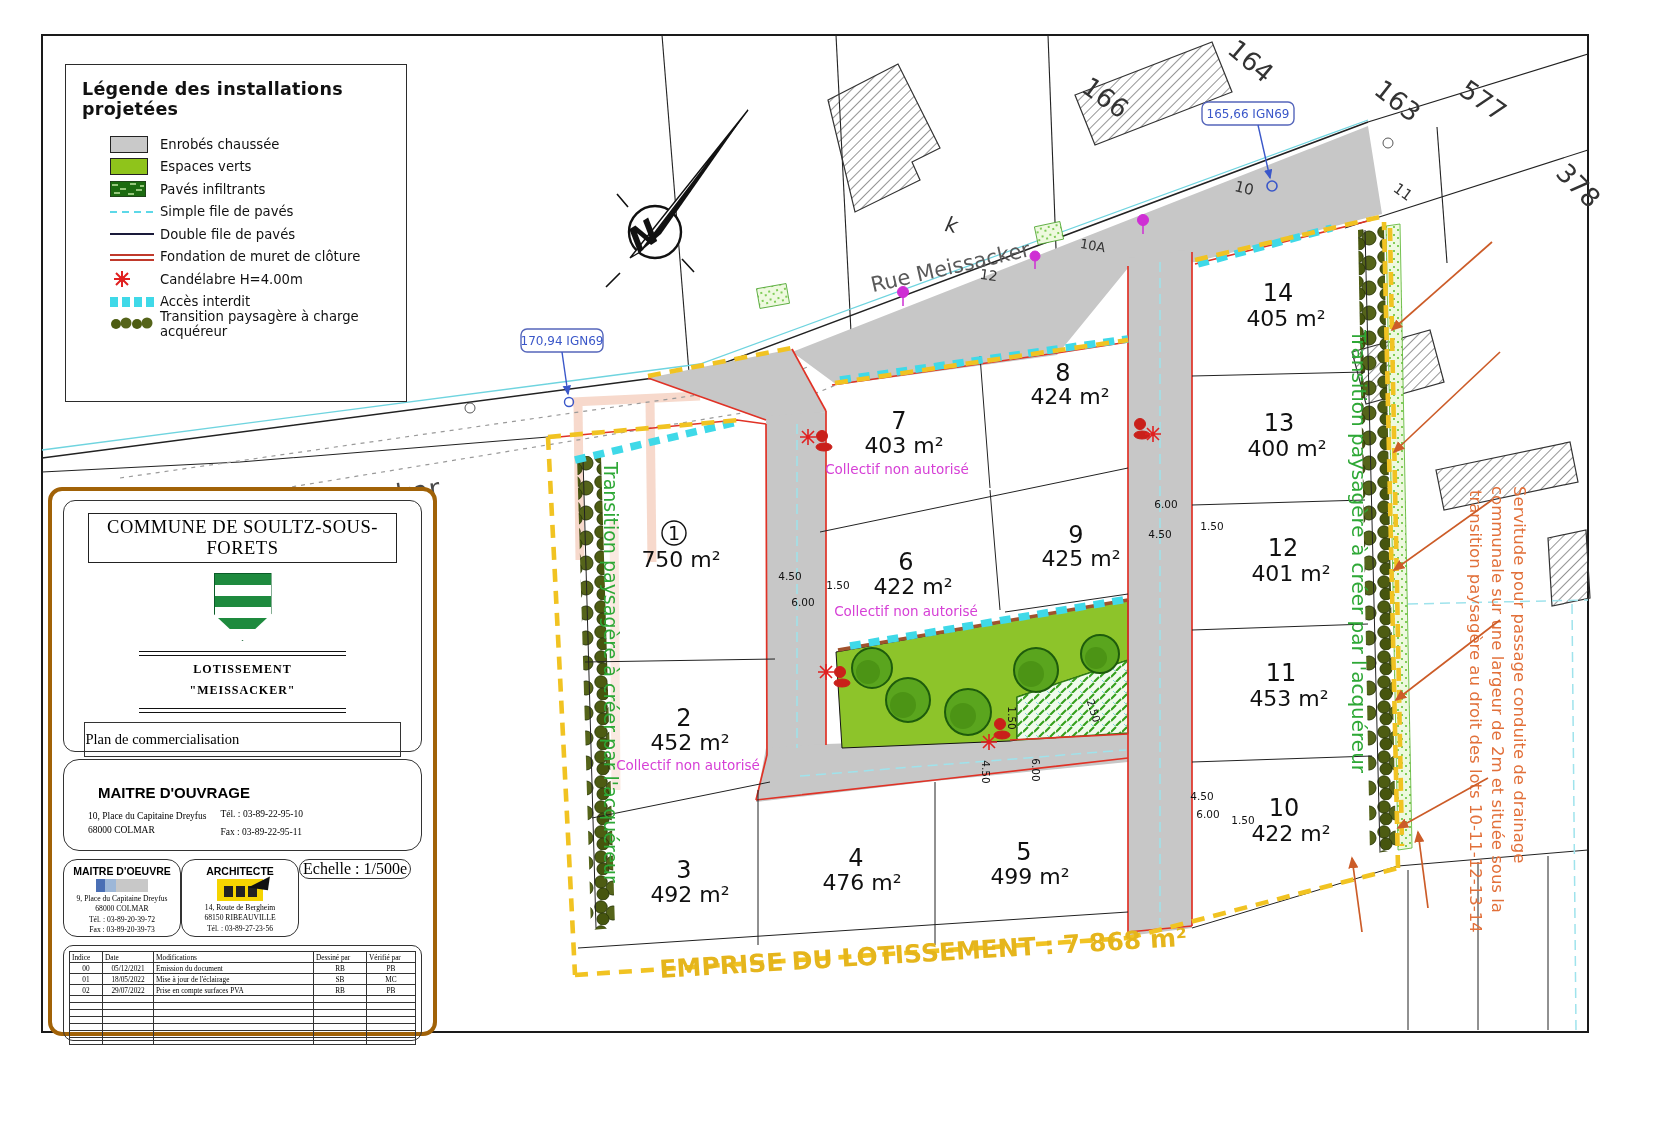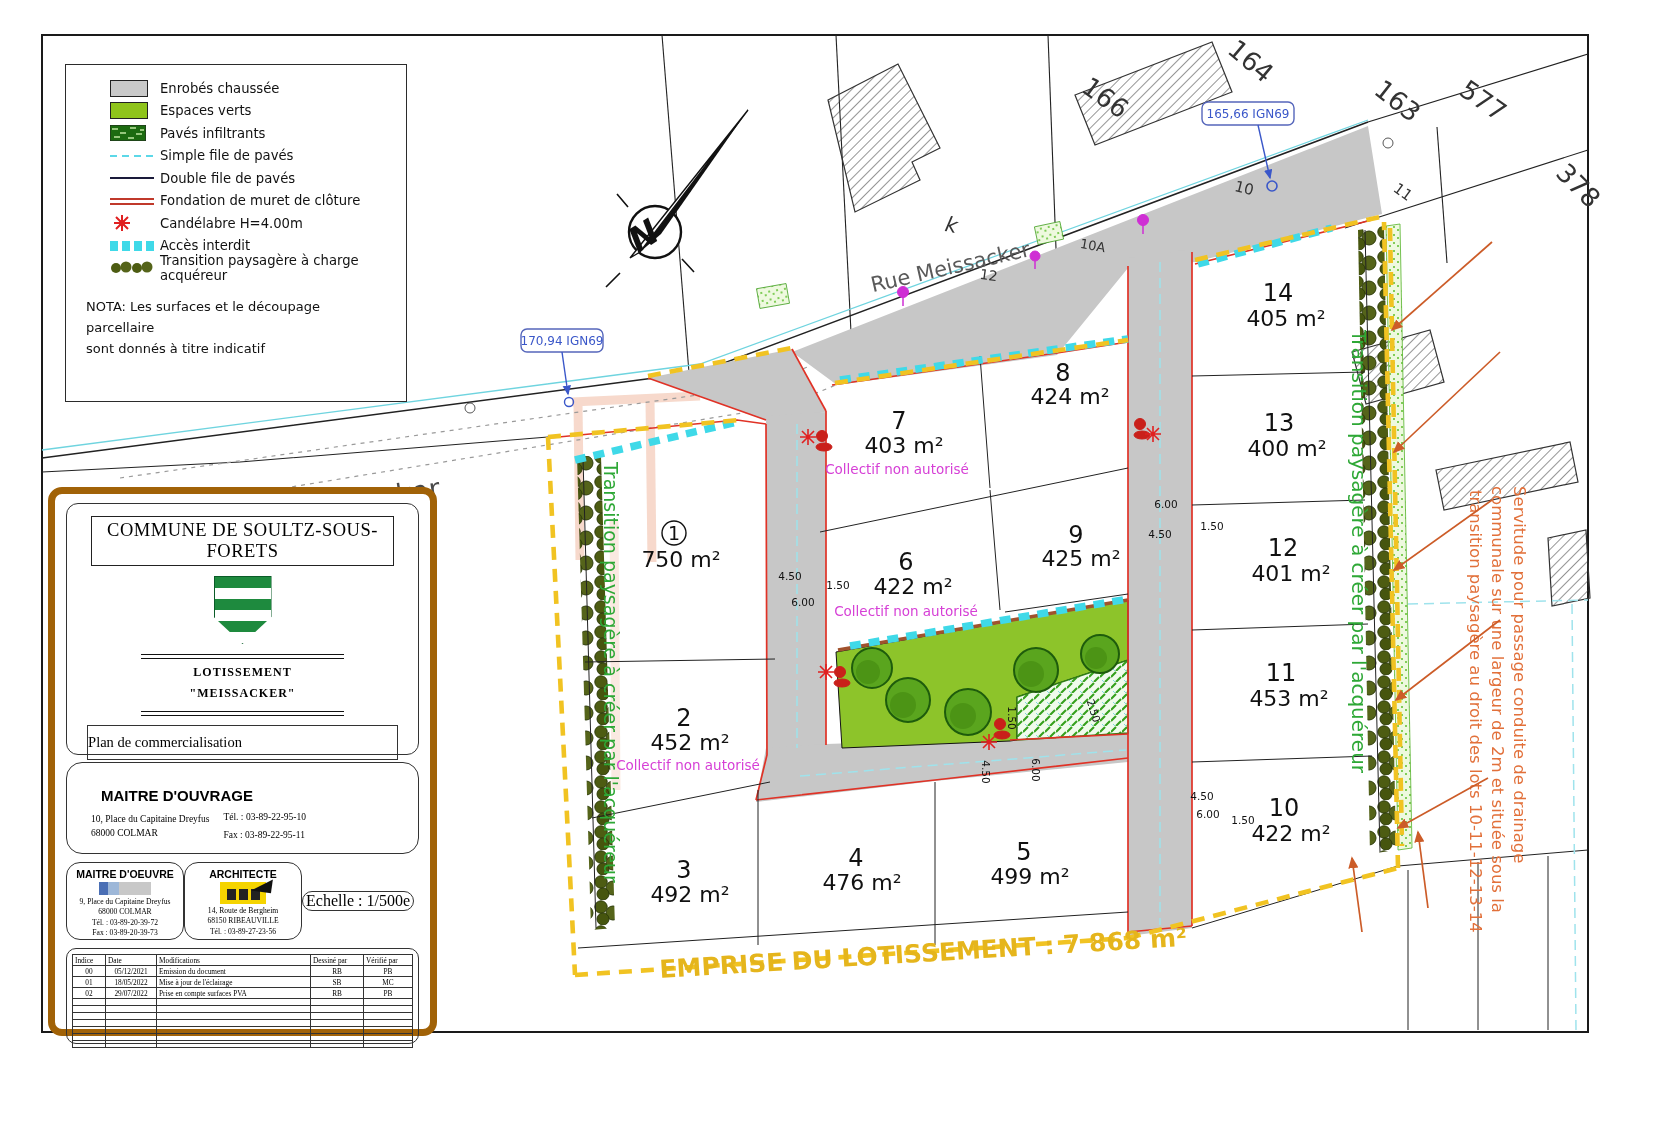--- a/index.html
+++ b/index.html
@@ -11,21 +11,21 @@
   #legend{left:65px;top:64px;width:342px;height:338px;border:1.6px solid #2b2b2b;padding:12px 14px;z-index:5;}
   #legend h1{font-size:17.5px;font-weight:bold;color:#111;margin:2px 0 14px 2px;letter-spacing:.3px;}
   .lrow{display:flex;align-items:center;height:22.5px;margin-left:30px;}
   .lkey{width:50px;display:flex;justify-content:flex-start;align-items:center;flex:0 0 50px;}
   .ltxt{font-size:13.2px;color:#111;}
   .sw{width:36px;height:15px;border:1px solid #222;}
   .sw.gray{background:#c9c9c9;}
   .sw.green{background:#8fc41b;}
   .nota{font-size:13px;color:#111;margin:16px 0 0 6px;line-height:1.65;}
   
-  #tblock{left:48px;top:487px;width:389px;height:549px;border:7px solid #a16207;border-radius:14px;
+  #tblock{left:48px;top:487px;width:389px;height:549px;border:4px solid #a16207;border-radius:14px;
           padding:9px 11px;z-index:5;font-family:"Liberation Serif",serif;}
   .tb-box{border:1.4px solid #333;border-radius:12px;position:relative;box-sizing:border-box;}
   #tb1{height:252px;padding-top:10px;}
   .commune{width:86%;margin:2px auto 0;border:1.3px solid #222;text-align:center;
            font-size:18.5px;padding:3px 0;letter-spacing:.5px;}
   .shield{width:56px;height:66px;margin:10px auto 0;border:1px solid #0a5c28;
           background:repeating-linear-gradient(180deg,#1e8a3e 0 11px,#ffffff 11px 22px);
           clip-path:polygon(0 0,100% 0,100% 60%,50% 100%,0 60%);}
   .drule{width:58%;margin:10px auto 4px;border-top:1.6px solid #111;border-bottom:1.6px solid #111;height:3px;}
   .lotname{text-align:center;font-weight:bold;font-size:12px;letter-spacing:1px;margin-top:6px;}
@@ -33,21 +33,21 @@
   #tb2{height:92px;margin-top:7px;border-radius:16px;padding:24px 10px;}
   #tb2 .head{font-family:"Liberation Sans",sans-serif;font-weight:bold;font-size:15px;margin-left:24px;}
   .sovia-row{display:flex;align-items:center;margin-top:4px;}
   .sovia{font-family:"Liberation Sans",sans-serif;font-weight:bold;font-style:italic;
          font-size:27px;color:#5ba829;letter-spacing:2px;line-height:.9;}
   .mountain{width:0;height:0;border-left:26px solid transparent;border-right:26px solid transparent;
             border-bottom:20px solid #3e8f2f;margin-left:6px;}
   .amlo{font-family:"Liberation Sans",sans-serif;color:#6fae3a;font-size:10.5px;letter-spacing:3px;margin-top:2px;}
   .adr{font-size:9.5px;text-align:left;line-height:1.5;margin-left:14px;}
   .telfax{font-size:9.5px;line-height:1.9;margin-left:14px;}
-  #tbrow{display:flex;margin-top:8px;align-items:center;}
+  #tbrow{display:flex;margin-top:8px;}
   .smbox{border:1.4px solid #333;border-radius:14px;height:78px;box-sizing:border-box;text-align:center;padding-top:5px;}
   .smbox .head{font-family:"Liberation Sans",sans-serif;font-weight:bold;font-size:10.5px;}
   .smadr{font-size:7.6px;line-height:1.35;margin-top:2px;}
   .moelogo{width:52px;height:13px;margin:2px auto;background:
      linear-gradient(90deg,#4a6fb5 0 18%,#9db7d8 18% 38%,#c8c8c8 38% 100%);}
   .archlogo{width:46px;height:22px;margin:2px auto;background:#f5d400;position:relative;}
   .archlogo:after{content:"";position:absolute;right:-6px;top:-4px;width:0;height:0;
      border-left:20px solid transparent;border-bottom:14px solid #111;transform:rotate(8deg);}
   .archbars{position:absolute;left:7px;top:7px;width:34px;height:11px;
      background:repeating-linear-gradient(90deg,#222 0 9px,#f5d400 9px 12px);}
@@ -383,20 +383,21 @@
     <path d="M1500,620 L1396,700" marker-end="url(#mo)"></path>
     <path d="M1488,778 L1398,828" marker-end="url(#mo)"></path>
     <path d="M1428,908 L1418,832" marker-end="url(#mo)"></path>
     <path d="M1362,932 L1352,858" marker-end="url(#mo)"></path>
   </g>
 
   <text x="660" y="978" font-size="25" font-weight="bold" fill="#e5b51c" transform="rotate(-3.5 660 978)">EMPRISE DU LOTISSEMENT : 7 868 m²</text>
 </svg>
 
 <div id="legend" class="panel">
+  <h1>Légende des installations projetées</h1>
   <div class="lrow">
     <span class="lkey">
           <span class="sw gray"></span>
         </span>
     <span class="ltxt">Enrobés chaussée</span>
   </div>
   <div class="lrow">
     <span class="lkey">
           <span class="sw green"></span>
         </span>
@@ -456,24 +457,20 @@
   <div class="lrow">
     <span class="lkey">
       <svg width="46" height="16">
         <circle cx="6" cy="8" r="5" fill="#4d5c12"></circle>
             <circle cx="16" cy="7" r="5.5" fill="#55641a"></circle>
         <circle cx="27" cy="8" r="5" fill="#4d5c12"></circle>
             <circle cx="37" cy="7" r="5.5" fill="#55641a"></circle>
       </svg>
     </span>
     <span class="ltxt">Transition paysagère à charge acquéreur</span>
-  </div>
-  <div class="nota">
-    <div>NOTA: Les surfaces et le découpage parcellaire</div>
-    <div>sont donnés à titre indicatif</div>
   </div>
 </div>
 
 <div id="tblock" class="panel">
   <div id="tb1" class="tb-box">
     <div class="commune">COMMUNE DE SOULTZ-SOUS-FORETS</div>
     <div class="shield"></div>
     <div class="drule"></div>
     <div class="lotname">LOTISSEMENT</div>
     <div class="lotname">"MEISSACKER"</div>

